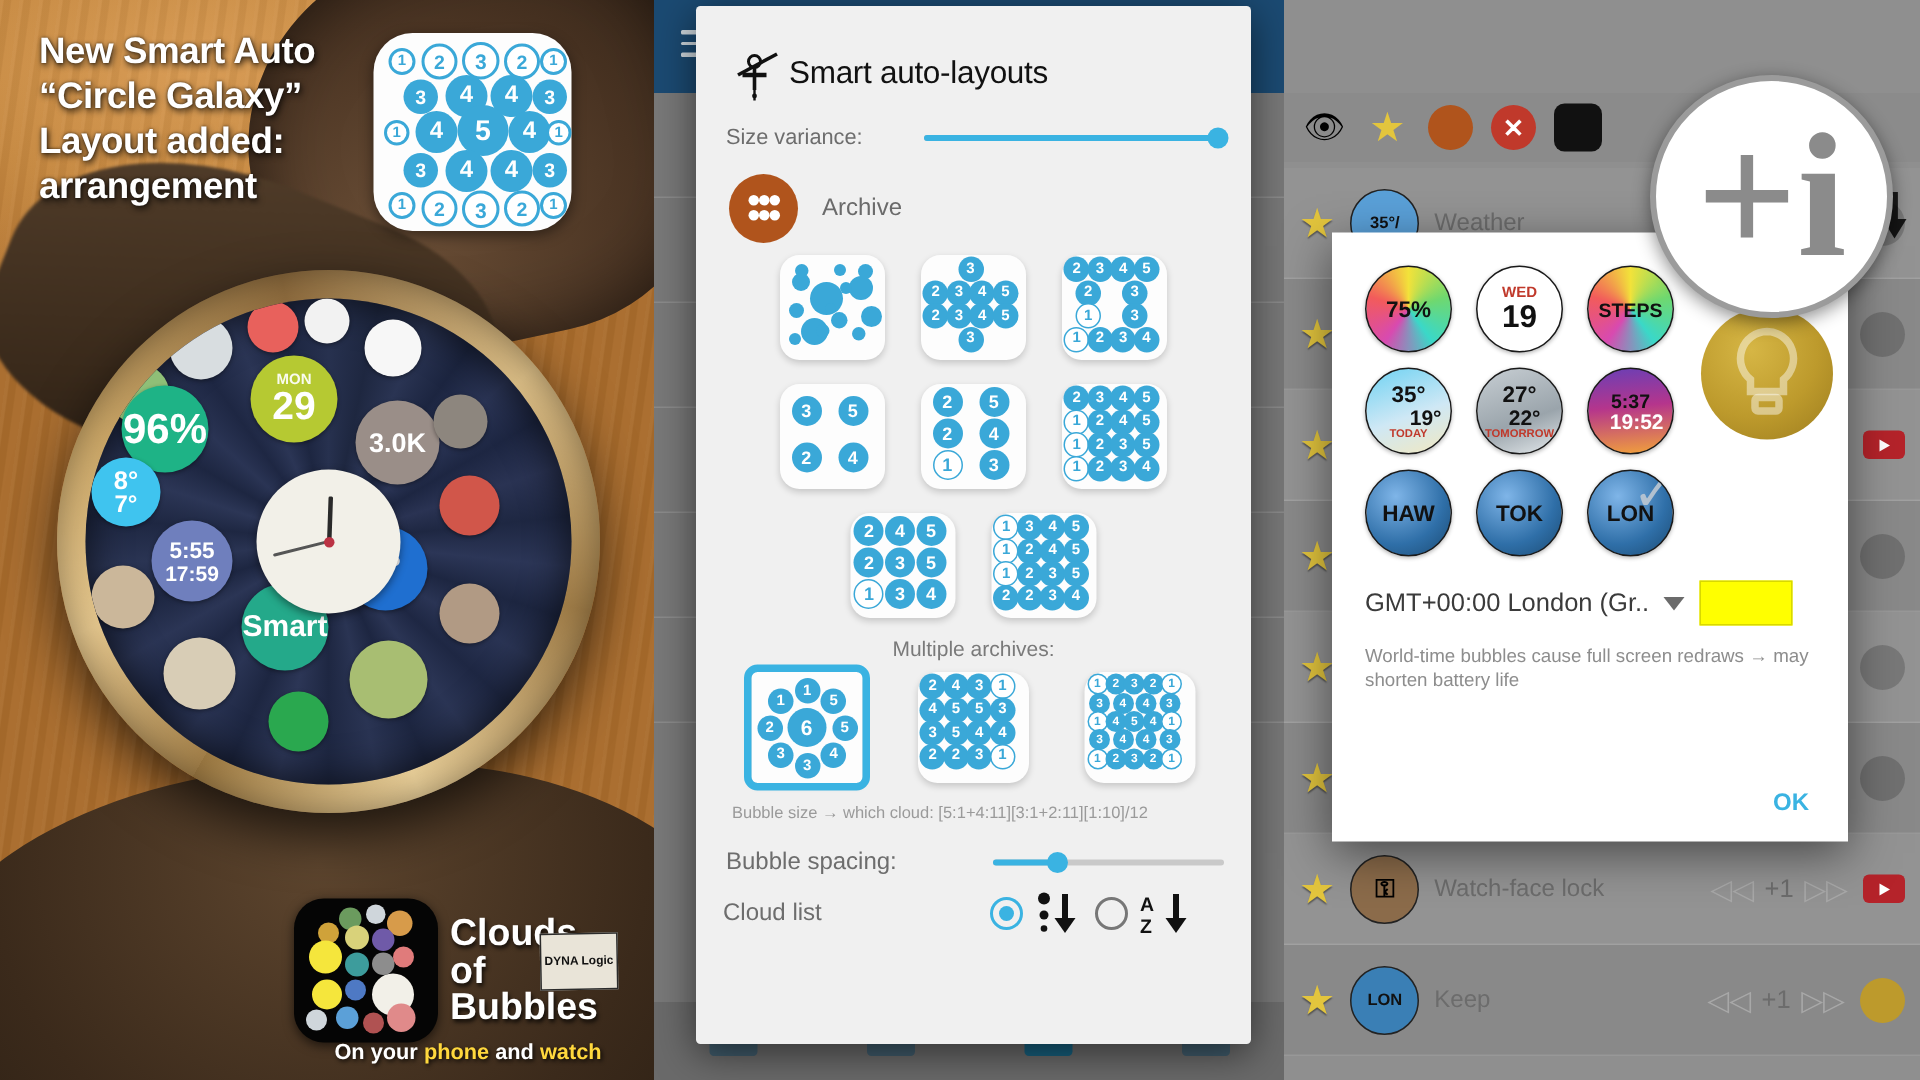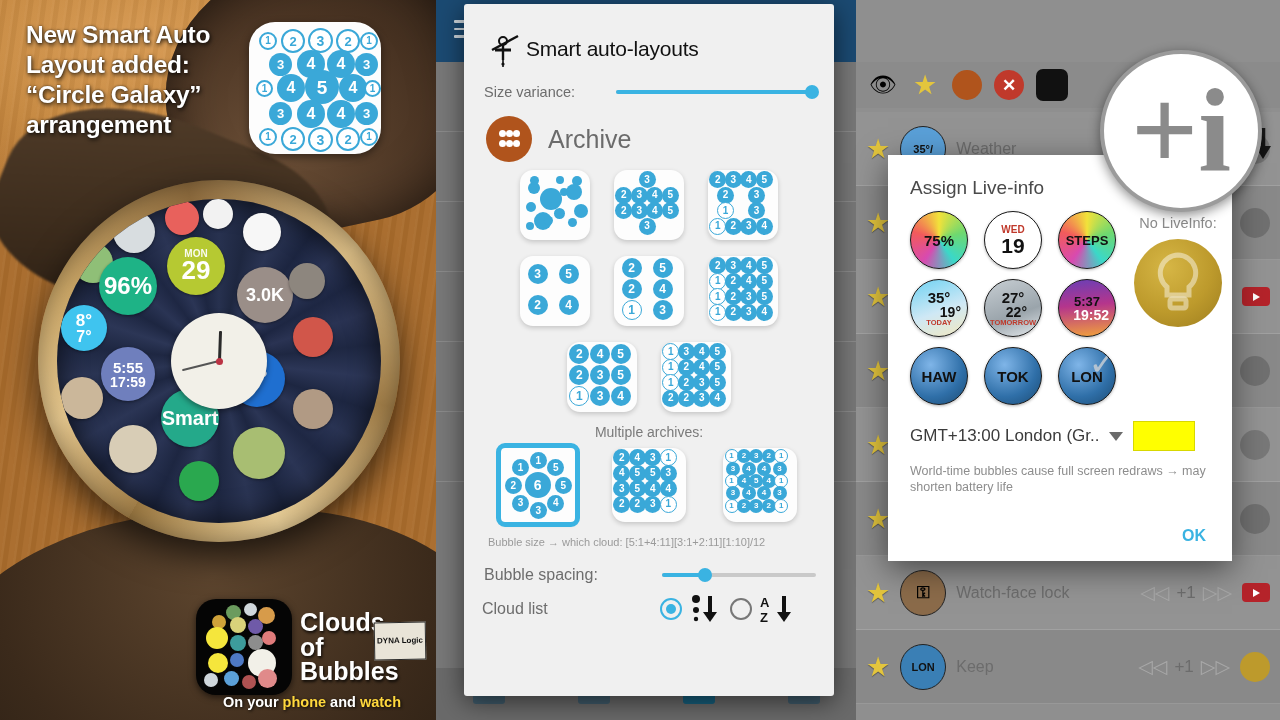--- a/index.html
+++ b/index.html
@@ -124,21 +124,21 @@
   .lb { position: absolute; border-radius: 50%; }
   #logo-text { color: #fff; font-weight: bold; line-height: .98; font-size: 25px;
     text-shadow: 1px 2px 3px rgba(0,0,0,.8); }
   #logo-sub {
     position: absolute; left: 0; bottom: -4px; width: 232px; text-align: center;
     color: #fff; font-weight: bold; font-size: 14.5px;
     text-shadow: 1px 1px 3px rgba(0,0,0,.85);
   }
   .hl { color: #ffd83d; }
   #dynalogic {
-    position: absolute; right: 2px; top: 34px; width: 52px; height: 38px;
+    position: absolute; right: 16px; top: 34px; width: 52px; height: 38px;
     background: #e9e4d8; border: 1px solid #2b2b2b; font-size: 8px; color: #111;
     display:flex; align-items:center; justify-content:center; font-weight:bold;
     transform: rotate(-1deg); overflow:hidden; line-height:1.05; text-align:center;
   }
 
   
   #center-panel {
     position: absolute; left: 436px; top: 0; width: 420px; height: 720px;
     background: #6e6e6e; overflow: hidden;
   }
@@ -174,21 +174,21 @@
   .slider .track { position:absolute; left:0; right:0; top: 6px; height: 3.5px; background: #c9c9c9; border-radius:2px;}
   .slider .fill  { position:absolute; left:0; top: 6px; height: 3.5px; background: #3ab3e2; border-radius:2px;}
   .slider .knob  { position:absolute; top: 1px; width: 14px; height: 14px; border-radius:50%; background:#3ab3e2;}
 
   .archive-row { display:flex; align-items:center; gap: 16px; margin: 16px 0 6px 4px;}
   #archive-badge {
     width: 46px; height: 46px; border-radius: 50%; background: #b0541c; flex:none;
     position: relative;
   }
   #archive-badge .d { position:absolute; width:7px;height:7px;border-radius:50%;background:#fff; }
-  .archive-label { font-size: 25px; color: #6b6b6b; }
+  .archive-label { font-size: 16px; color: #6b6b6b; }
 
   .thumb-grid { display:flex; flex-wrap: wrap; gap: 16px 24px; justify-content:center; margin-top: 8px; }
   .thumb {
     width: 70px; height: 70px; border-radius: 13px; background: #fdfdfd;
     box-shadow: 0 2px 5px rgba(0,0,0,.18); position: relative; padding: 4px;
   }
   .thumb.sel { outline: 5px solid #3ab3e2; background:#fdfdfd; border-radius: 4px; }
   .tb {
     position: absolute; border-radius: 50%; background: #3aa8d8; color:#fff;
     display:flex; align-items:center; justify-content:center; font-weight:700; line-height:1;
@@ -283,22 +283,22 @@
 <div id="stage">
 
   <div id="left-panel">
     <div class="wood-grain"></div>
     <div class="strap-top"></div>
     <div class="strap-top2"></div>
     <div class="strap-bottom"></div>
 
     <div class="promo-head">
       <div>New Smart Auto</div>
+      <div>“Circle Galaxy”</div>
       <div>Layout added:</div>
-      <div>“Circle Galaxy”</div>
       <div>arrangement</div>
     </div>
 
     <div class="preview-tile">
       <div class="galaxy-grid" id="galaxy-preview">
           <div class="gb hollow" style="left: 4px; top: 4px; width: 18px; height: 18px; font-size: 10px;">1</div>
           <div class="gb hollow" style="left: 26px; top: 1px; width: 24px; height: 24px; font-size: 13px;">2</div>
           <div class="gb hollow" style="left: 53px; top: 0px; width: 25px; height: 25px; font-size: 14px;">3</div>
           <div class="gb hollow" style="left: 81px; top: 1px; width: 24px; height: 24px; font-size: 13px;">2</div>
           <div class="gb hollow" style="left: 105px; top: 4px; width: 18px; height: 18px; font-size: 10px;">1</div>
@@ -324,21 +324,21 @@
     </div>
 
     <div id="watch">
       <div id="watch-inner">
         <div id="watch-bubbles">
             <div class="bub" style="left: 56px; top: 12px; width: 42px; height: 42px; background: rgb(216, 221, 224); font-size: 12px; flex-direction: column;"></div>
             <div class="bub" style="left: 108px; top: 2px; width: 34px; height: 34px; background: rgb(232, 97, 92); font-size: 12px; flex-direction: column;"></div>
             <div class="bub" style="left: 146px; top: 0px; width: 30px; height: 30px; background: rgb(242, 242, 242); font-size: 12px; flex-direction: column;"></div>
             <div class="bub" style="left: 186px; top: 14px; width: 38px; height: 38px; background: rgb(247, 247, 247); font-size: 12px; flex-direction: column;"></div>
             <div class="bub" style="left: 16px; top: 44px; width: 40px; height: 40px; background: rgb(143, 191, 119); font-size: 12px; flex-direction: column;"></div>
-            <div class="bub" style="left: 42px; top: 58px; width: 58px; height: 58px; background: rgb(30, 179, 134); font-size: 24px; flex-direction: column;">
+            <div class="bub" style="left: 24px; top: 58px; width: 58px; height: 58px; background: rgb(30, 179, 134); font-size: 28px; flex-direction: column;">
               <span>96%</span>
             </div>
             <div class="bub" style="left: 110px; top: 38px; width: 58px; height: 58px; background: rgb(182, 201, 50); font-size: 26px; flex-direction: column;">
               <span style="font-size: 10px; opacity: 0.92; margin-bottom: -2px;">MON</span>
               <span>29</span>
             </div>
             <div class="bub" style="left: 180px; top: 68px; width: 56px; height: 56px; background: rgb(154, 142, 136); font-size: 18px; flex-direction: column;">
               <span>3.0K</span>
             </div>
             <div class="bub" style="left: 232px; top: 64px; width: 36px; height: 36px; background: rgb(141, 134, 126); font-size: 12px; flex-direction: column;"></div>
@@ -768,21 +768,20 @@
             <span class="arw">◁◁</span>
             <span style="color: rgb(108, 108, 108);">+1</span>
             <span class="arw">▷▷</span>
           </div>
           <div style="width: 30px; height: 30px; border-radius: 50%; background: rgb(189, 154, 44);"></div>
         </div>
       </div>
   </div>
 
   <div id="dlg-live">
-    <div id="live-title">Assign Live-info</div>
     <div class="live-grid">
       <div class="live-col" id="live-bubbles">
           <div class="lrow">
             <div class="livebub" style="background: conic-gradient(rgb(242, 226, 58), rgb(111, 216, 111), rgb(58, 216, 200), rgb(216, 74, 176), rgb(242, 91, 91), rgb(242, 226, 58)); flex-direction: column;">
               <span style="font-size: 15px; font-weight: bold; color: rgb(17, 17, 17); line-height: 1;">75%</span>
             </div>
             <div class="livebub" style="background: rgb(255, 255, 255); flex-direction: column;">
               <span style="font-size: 10px; font-weight: bold; color: rgb(192, 57, 43); line-height: 1;">WED</span>
               <span style="font-size: 21px; font-weight: bold; color: rgb(17, 17, 17); line-height: 1;">19</span>
             </div>
@@ -824,21 +823,21 @@
         <div id="nolive-bulb">
           <svg viewBox="0 0 88 88" width="88" height="88" style="position:absolute;inset:0">
             <path d="M44 16 a18 18 0 0 1 11 32 v8 h-22 v-8 a18 18 0 0 1 11 -32 z" fill="none" stroke="rgba(255,255,255,.45)" stroke-width="5"></path>
             <rect x="36" y="60" width="16" height="9" rx="2" fill="none" stroke="rgba(255,255,255,.45)" stroke-width="5"></rect>
           </svg>
         </div>
       </div>
     </div>
 
     <div class="tzrow">
-      <div id="tz-value">GMT+13:00 London (Gr..</div>
+      <div id="tz-value">GMT+00:00 London (Gr..</div>
       <div id="tz-caret"></div>
       <div id="tz-swatch"></div>
     </div>
 
     <div id="live-note">World-time bubbles cause full screen redraws → may shorten battery life</div>
     <div id="live-ok">OK</div>
   </div>
 
   <div id="plus-i">+i</div>
 

